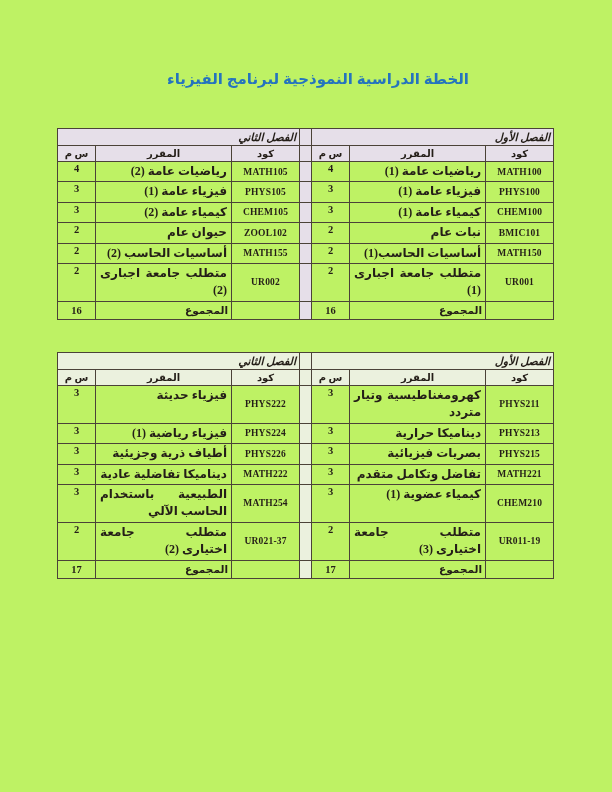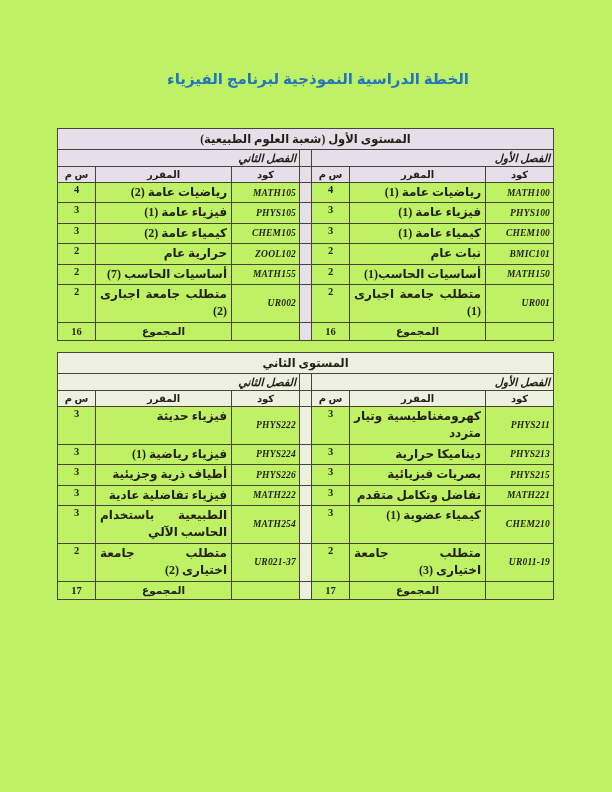--- a/index.html
+++ b/index.html
@@ -28,47 +28,44 @@
 
   .level1 tr.level-head td,.level1 tr.sem-head td,.level1 tr.col-head td,
   .level1 td.sep{background:var(--accent_level1,#e6dfe9);}
   .level2 tr.level-head td,.level2 tr.sem-head td,.level2 tr.col-head td,
   .level2 td.sep{background:var(--accent_level2,#ebf1de);}
 
   tr.data-row{height:17px;}
   tr.tall{height:34px;}
   tr.total-row{height:18px;}
 
-  td.code{text-align:right;vertical-align:middle;font-size:9.5px;letter-spacing:0.2px;font-style:italic;}
+  td.code{text-align:center;vertical-align:middle;font-size:9.5px;letter-spacing:0.2px;}
   td.course{text-align:justify;vertical-align:top;font-size:12px;line-height:1.45;padding:1px 4px;}
   td.hours{text-align:center;vertical-align:top;font-size:10.5px;padding-top:1px;}
-  td.total{text-align:center;vertical-align:middle;font-size:10.5px;}
+  td.total{text-align:right;vertical-align:middle;font-size:10.5px;}
   tr.total-row td.hours{vertical-align:middle;}
 </style>
 </head>
 <body>
 
 <div class="page">
 
   <h1 class="doc-title" dir="rtl">الخطة الدراسية النموذجية لبرنامج الفيزياء</h1>
 
   <table class="plan level1">
     <colgroup>
       <col class="c-code">
         <col class="c-course">
         <col class="c-hours">
       <col class="c-sep">
       <col class="c-code">
         <col class="c-course">
         <col class="c-hours">
     </colgroup>
     <tbody>
-        <tr class="level-head">
-      <td colspan="7">المستوى الأول (شعبة العلوم الطبيعية)</td>
-    </tr>
     <tr class="sem-head">
       <td colspan="3">الفصل الأول</td>
       <td class="sep"></td>
       <td colspan="3">الفصل الثاني</td>
     </tr>
     <tr class="col-head">
       <td>كود</td>
       <td>المقرر</td>
       <td>س م</td>
       <td class="sep"></td>
@@ -103,30 +100,30 @@
       <td class="code">CHEM105</td>
       <td class="course">كيمياء عامة (2)</td>
       <td class="hours">3</td>
     </tr>
     <tr class="data-row">
       <td class="code">BMIC101</td>
       <td class="course">نبات عام</td>
       <td class="hours">2</td>
       <td class="sep"></td>
       <td class="code">ZOOL102</td>
-      <td class="course">حرارية عام</td>
+      <td class="course">حيوان عام</td>
       <td class="hours">2</td>
     </tr>
     <tr class="data-row">
       <td class="code">MATH150</td>
       <td class="course">أساسيات الحاسب(1)</td>
       <td class="hours">2</td>
       <td class="sep"></td>
       <td class="code">MATH155</td>
-      <td class="course">أساسيات الحاسب (7)</td>
+      <td class="course">أساسيات الحاسب (2)</td>
       <td class="hours">2</td>
     </tr>
     <tr class="data-row tall">
       <td class="code">UR001</td>
       <td class="course">متطلب جامعة اجبارى (1)</td>
       <td class="hours">2</td>
       <td class="sep"></td>
       <td class="code">UR002</td>
       <td class="course">متطلب جامعة اجبارى (2)</td>
       <td class="hours">2</td>
@@ -147,23 +144,20 @@
     <colgroup>
       <col class="c-code">
         <col class="c-course">
         <col class="c-hours">
       <col class="c-sep">
       <col class="c-code">
         <col class="c-course">
         <col class="c-hours">
     </colgroup>
     <tbody>
-        <tr class="level-head">
-      <td colspan="7">المستوى الثاني</td>
-    </tr>
     <tr class="sem-head">
       <td colspan="3">الفصل الأول</td>
       <td class="sep"></td>
       <td colspan="3">الفصل الثاني</td>
     </tr>
     <tr class="col-head">
       <td>كود</td>
       <td>المقرر</td>
       <td>س م</td>
       <td class="sep"></td>
@@ -198,21 +192,21 @@
       <td class="code">PHYS226</td>
       <td class="course">أطياف ذرية وجزيئية</td>
       <td class="hours">3</td>
     </tr>
     <tr class="data-row">
       <td class="code">MATH221</td>
       <td class="course">تفاضل وتكامل متقدم</td>
       <td class="hours">3</td>
       <td class="sep"></td>
       <td class="code">MATH222</td>
-      <td class="course">فيزياء تفاضلية عادية</td>
+      <td class="course">ديناميكا تفاضلية عادية</td>
       <td class="hours">3</td>
     </tr>
     <tr class="data-row tall">
       <td class="code">CHEM210</td>
       <td class="course">كيمياء عضوية (1)</td>
       <td class="hours">3</td>
       <td class="sep"></td>
       <td class="code">MATH254</td>
       <td class="course">الطبيعية باستخدام الحاسب الآلي</td>
       <td class="hours">3</td>

